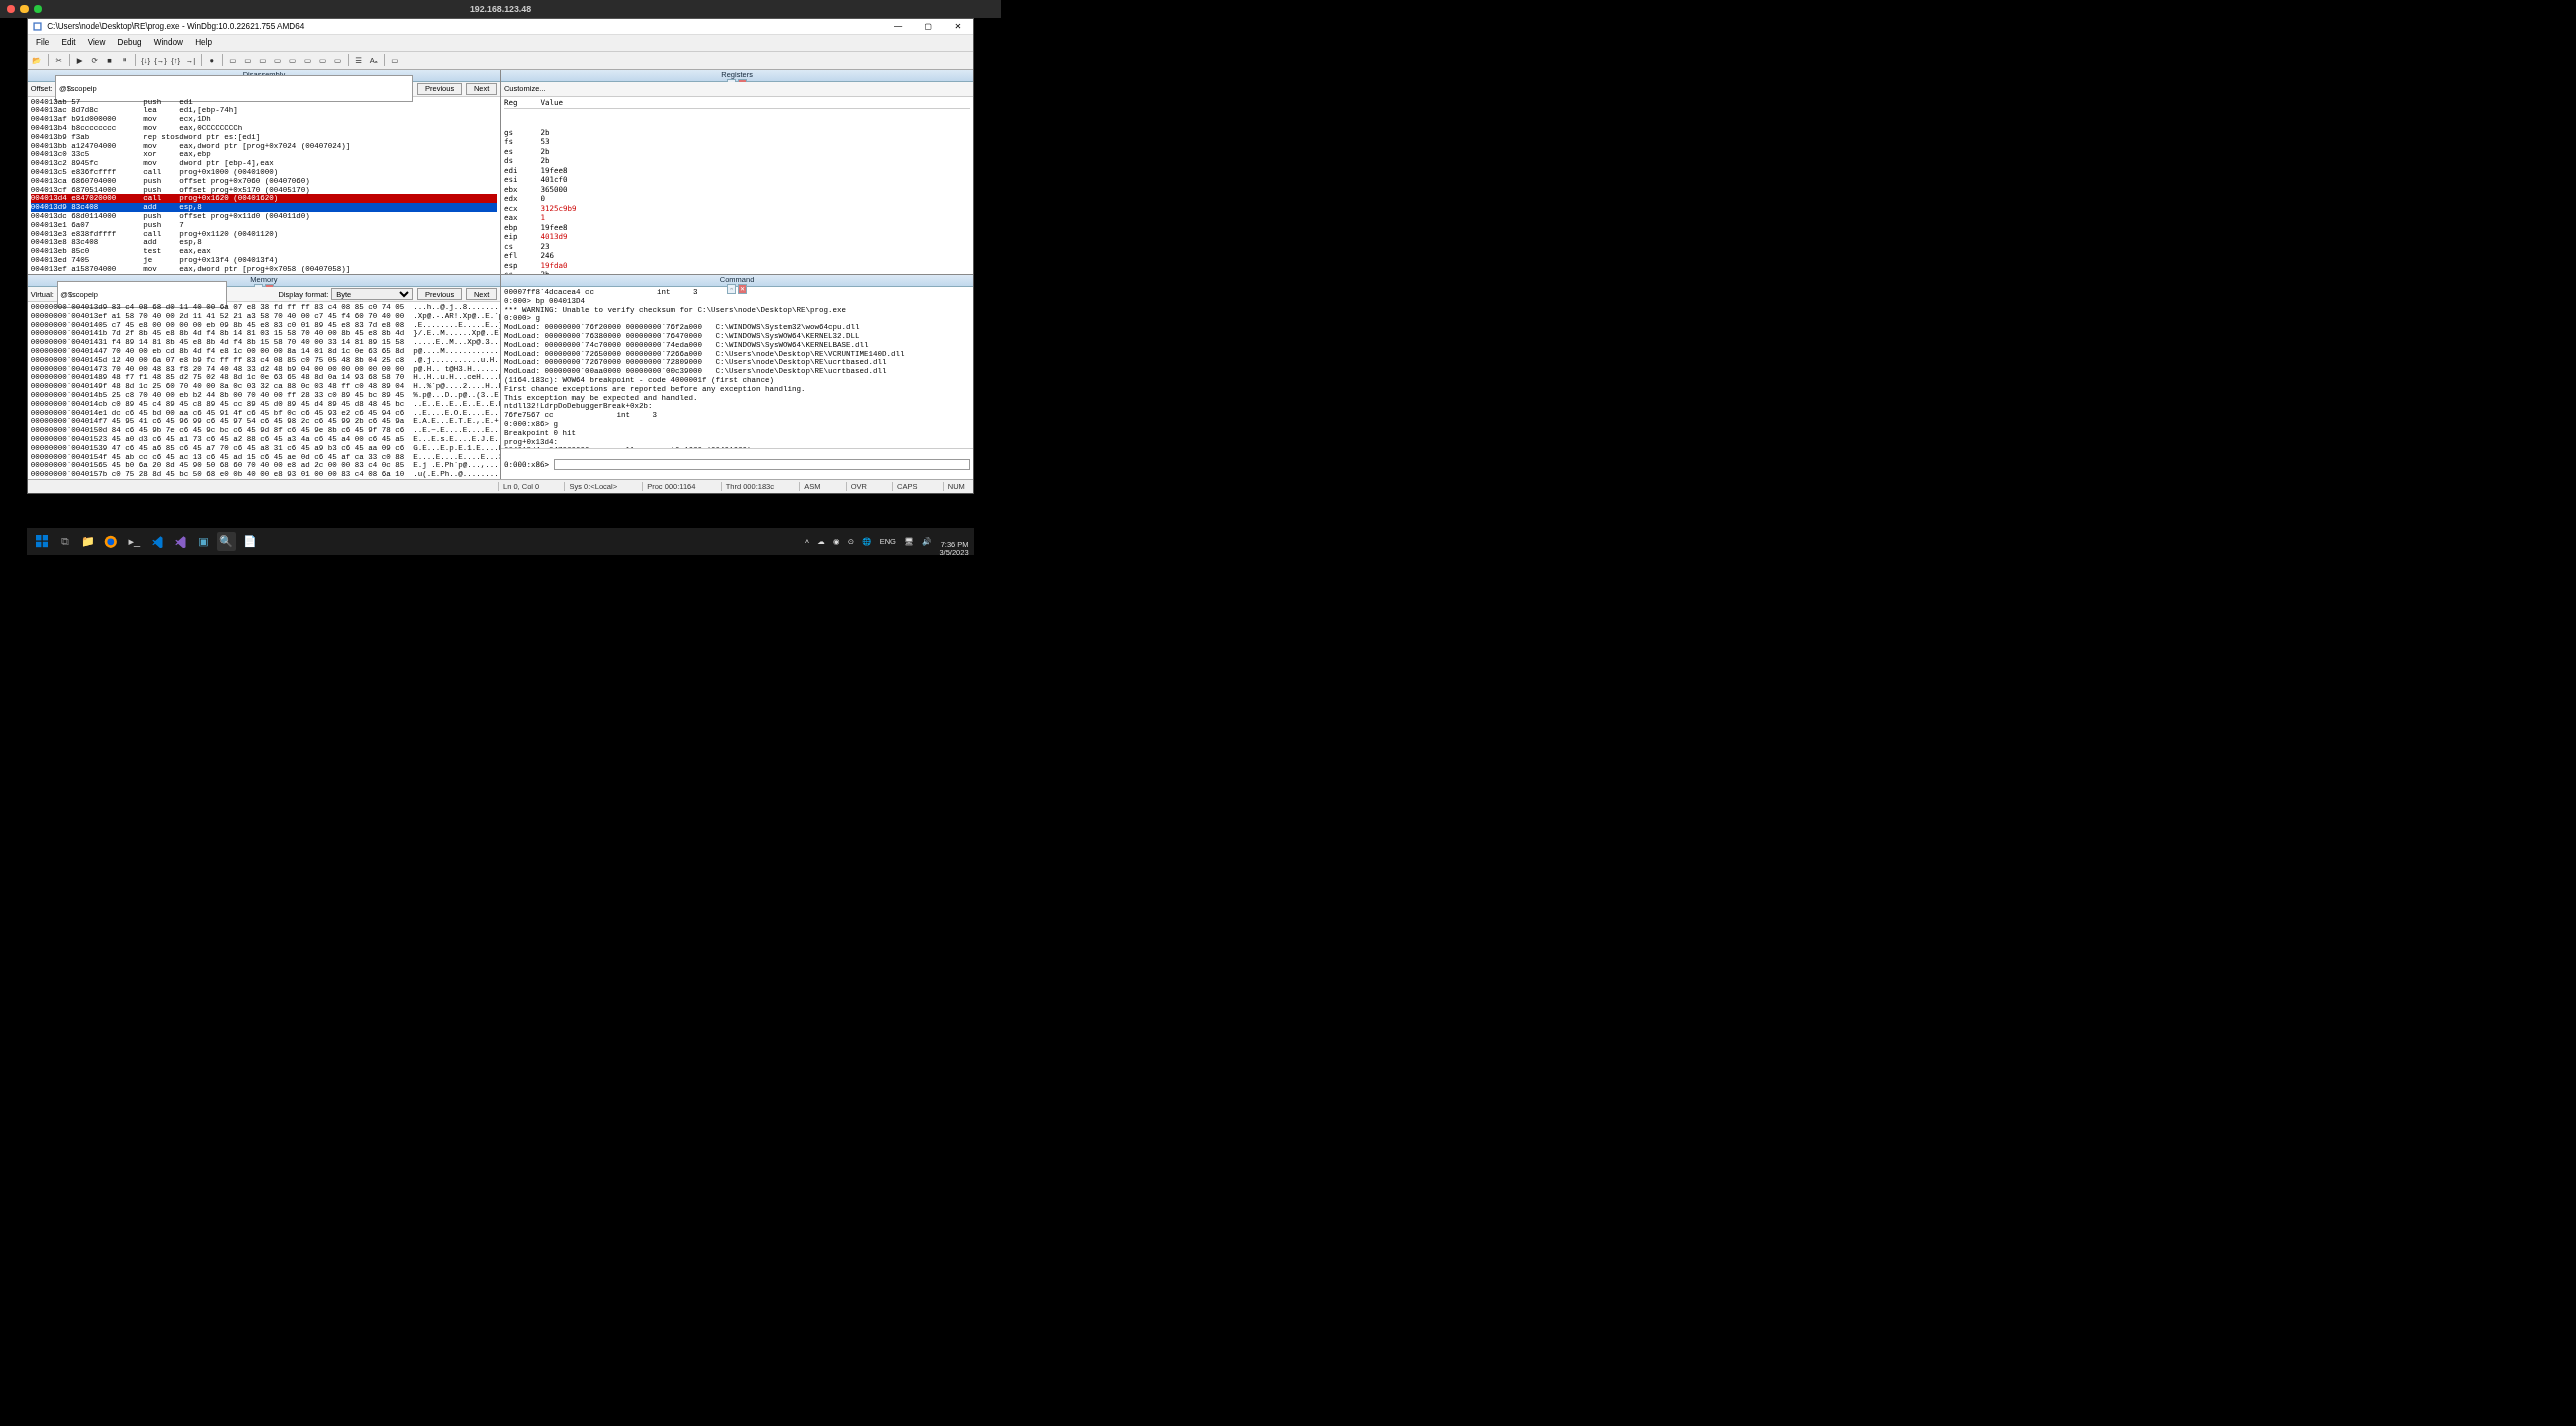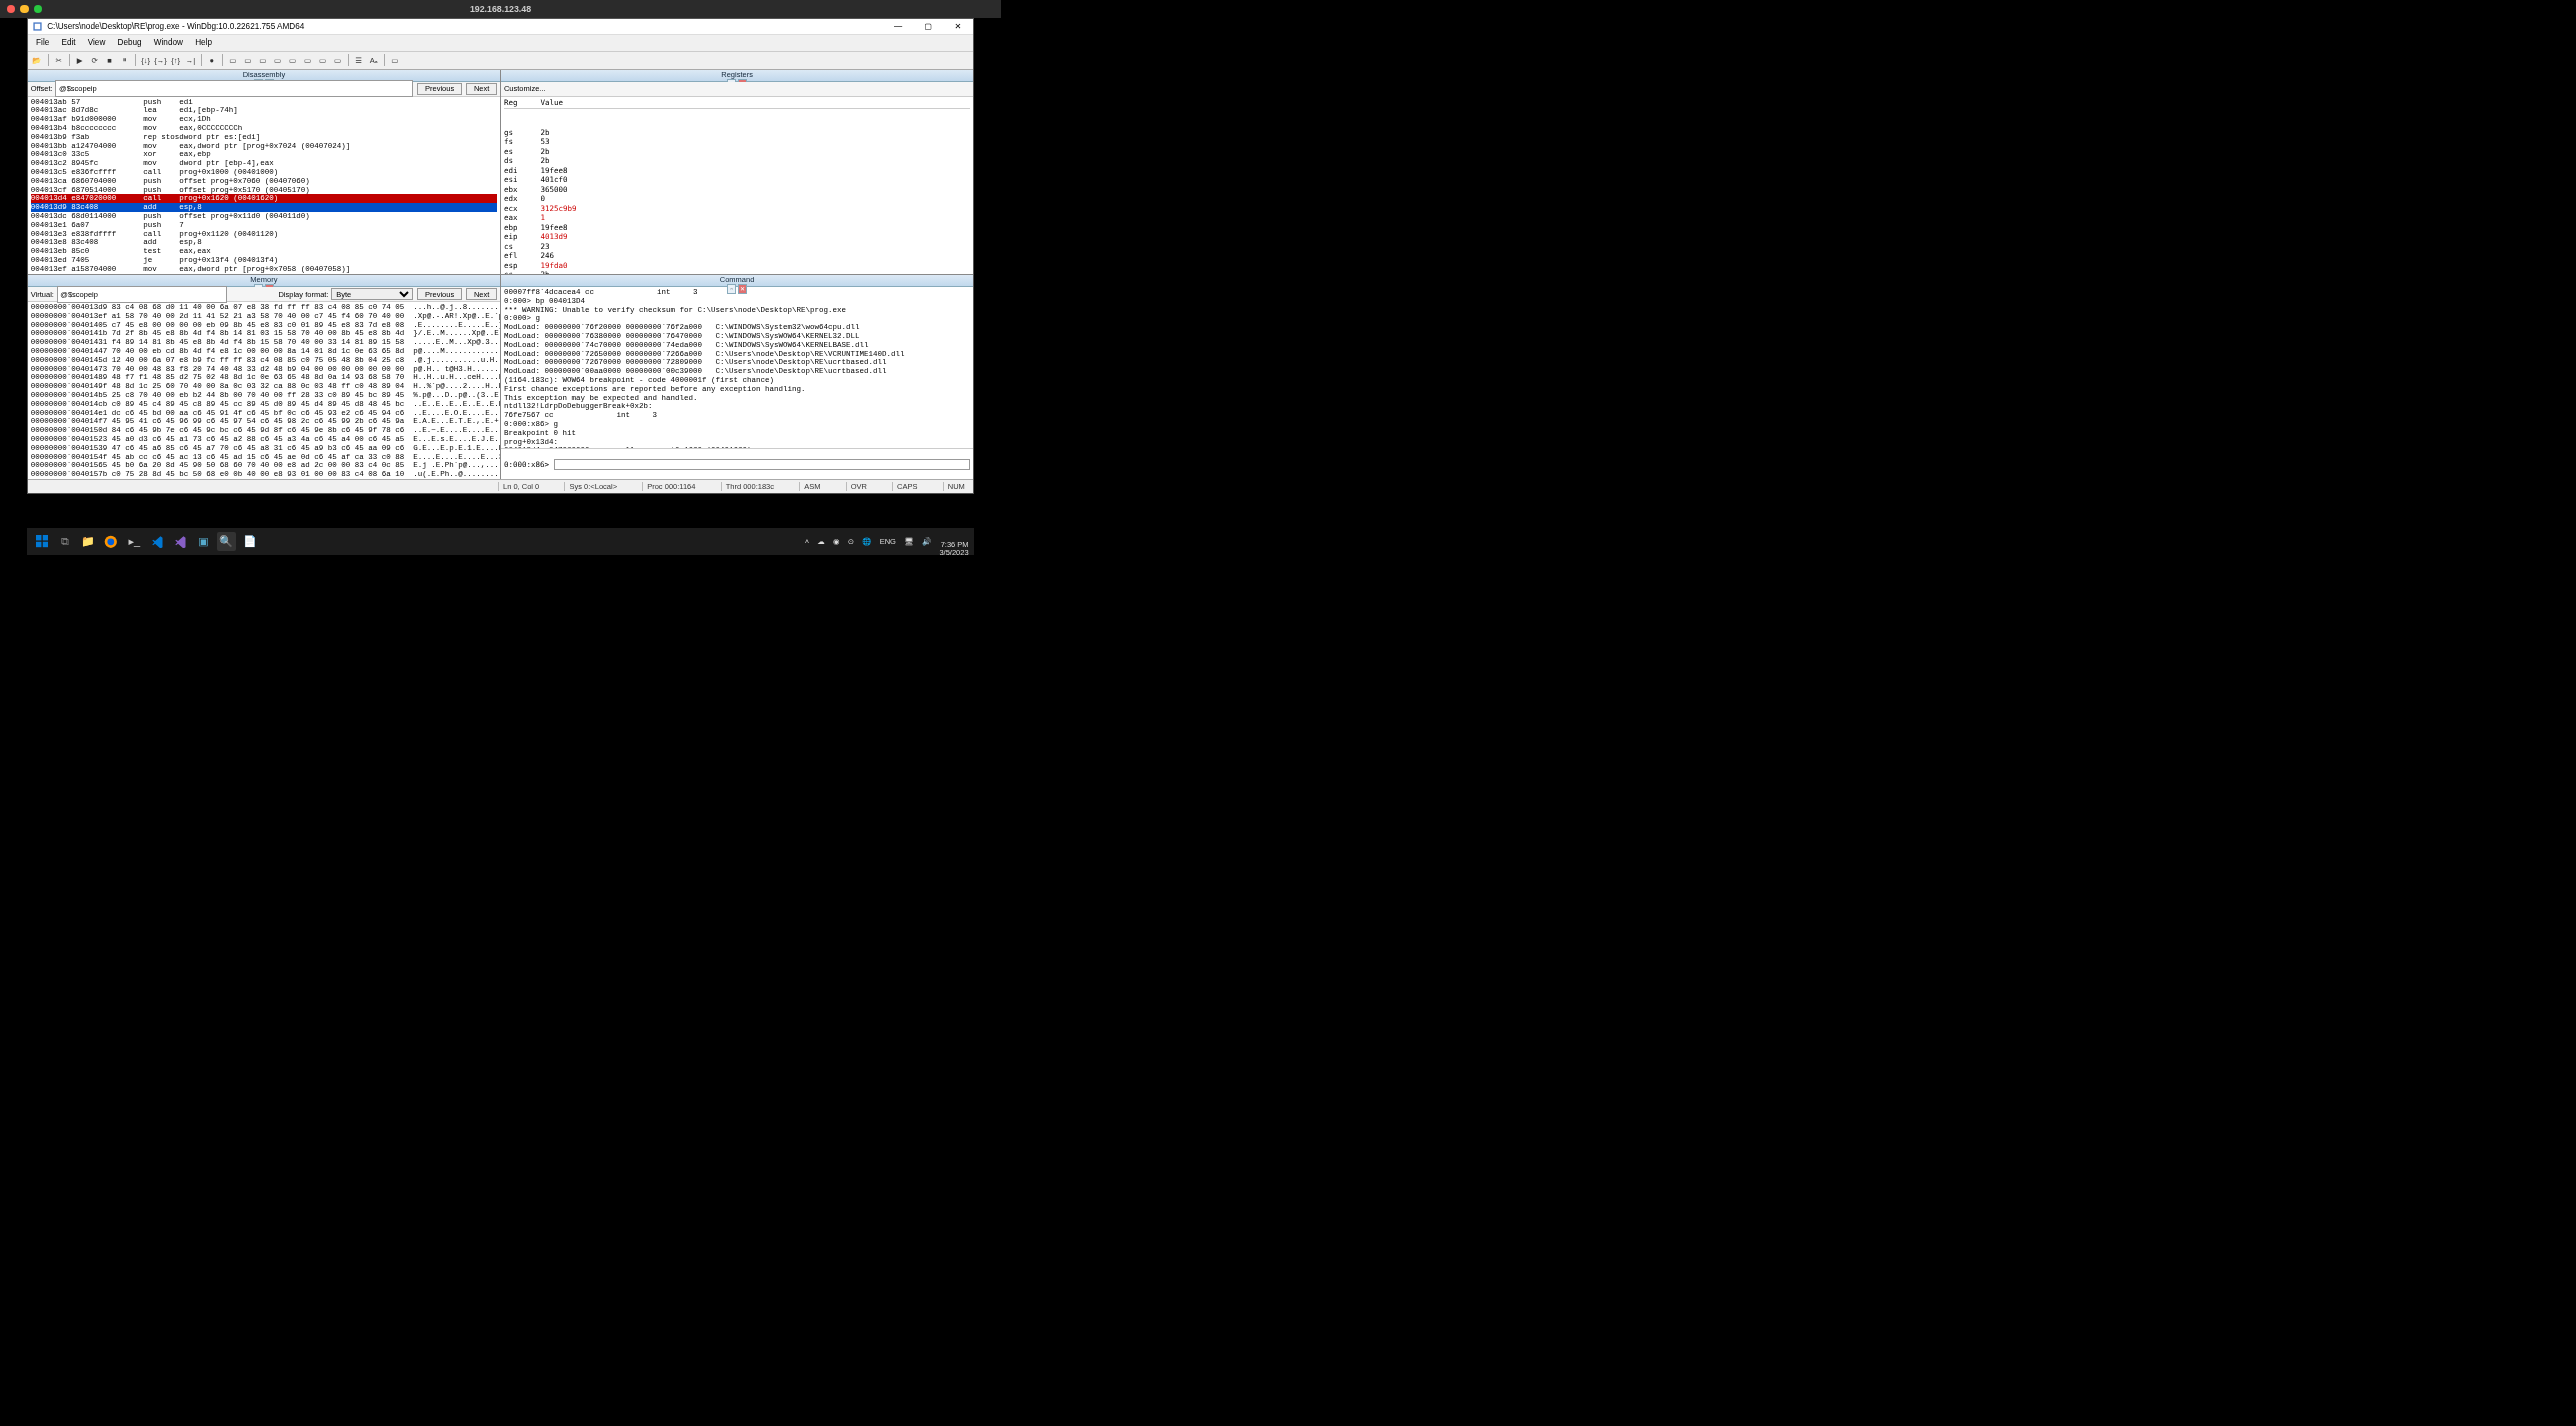--- a/index.html
+++ b/index.html
@@ -22,21 +22,21 @@
 .toolbar { background:#f0f0f0; height:17.7px; display:flex; align-items:center; padding:0 2.7px; gap:1.4px; border-bottom:0.7px solid #aaa; }
 .tb-btn { width:13.6px; height:13.6px; border:0.7px solid transparent; display:flex; align-items:center; justify-content:center; font-size:7.5px; color:#333; }
 .tb-sep { width:0.7px; height:12.2px; background:#aaa; margin:0 2px; }
 .workspace { flex:1; display:grid; grid-template-columns:1fr 1fr; grid-template-rows:1fr 1fr; gap:1.4px; background:#888; min-height:0; }
 .pane { background:#fff; display:flex; flex-direction:column; min-height:0; min-width:0; }
 .pane-header { background:linear-gradient(#dce9f5,#c1d8ec); height:12.2px; display:flex; align-items:center; justify-content:space-between; padding:0 2.7px; border-bottom:0.7px solid #8ab; font-size:7.5px; color:#15283a;flex-direction:column; }
 .pane-hdr-btns { display:flex; gap:1.4px; }
 .pane-hdr-btn { width:9.5px; height:9.5px; border:0.7px solid #8ab; background:#e8f0f7; font-size:6.1px; display:flex; align-items:center; justify-content:center; }
 .pane-close { background:#e07070; color:#fff; }
 .pane-toolbar { background:#f5f5f5; height:15px; display:flex; align-items:center; padding:0 2.7px; gap:2.7px; border-bottom:0.7px solid #ccc; font-size:7.5px; }
-.pane-toolbar input { border:0.7px solid #999; height:17px; padding:0 2.7px; font-size:7.5px; font-family:inherit; }
+.pane-toolbar input { border:0.7px solid #999; height:27px; padding:0 2.7px; font-size:7.5px; font-family:inherit; }
 .pane-toolbar select { border:0.7px solid #999; height:12.2px; font-size:7.5px; font-family:inherit; }
 .pane-toolbar .nav-btn { border:0.7px solid #999; background:#f0f0f0; padding:0.7px 6.8px; font-size:7.5px; margin-left:1.4px; }
 .pane-body { flex:1; overflow:auto; font-family:Consolas,"Courier New",monospace; font-size:7.5px; line-height:8.8px; padding:0.7px 2.7px; white-space:pre; color:#000; min-height:0; }
 .reg-body { font-family:Consolas,monospace; font-size:7.5px; line-height:9.5px; padding:1.4px 2.7px; flex:1; overflow:auto; }
 .reg-row { display:flex; gap:9.5px; }
 .reg-name { width:27px; }
 .reg-val.red { color:#c00; }
 .dis-line { display:block; }
 .dis-red { background:#c00000; color:#fff; }
 .dis-blue { background:#0050c8; color:#fff; }

